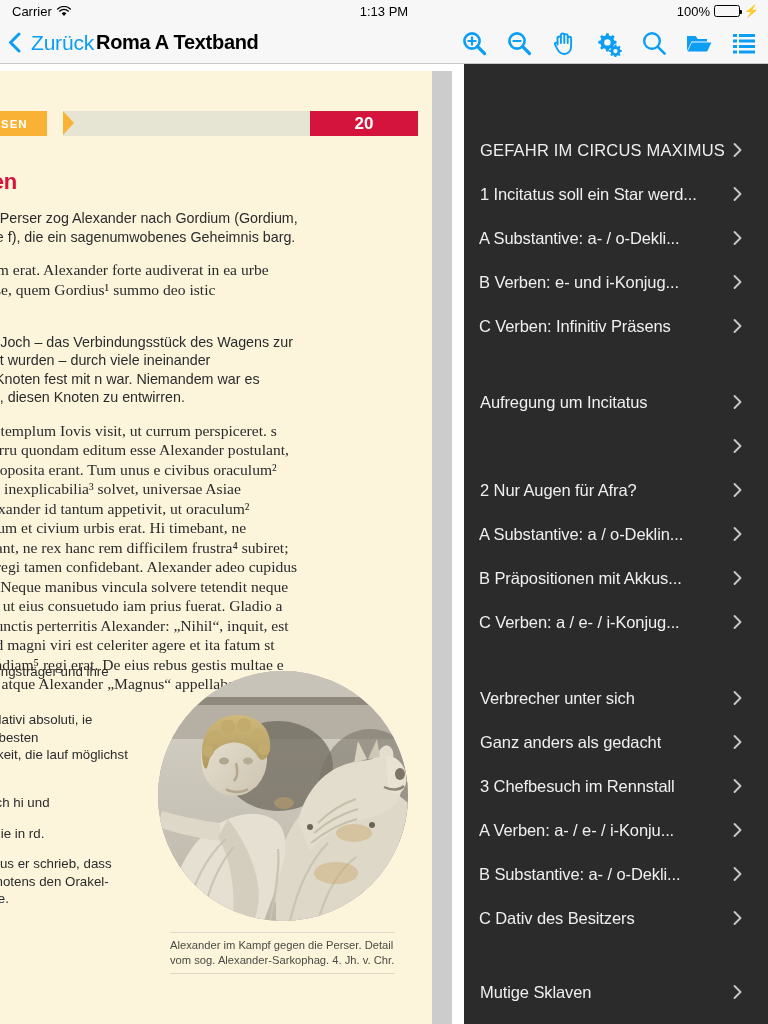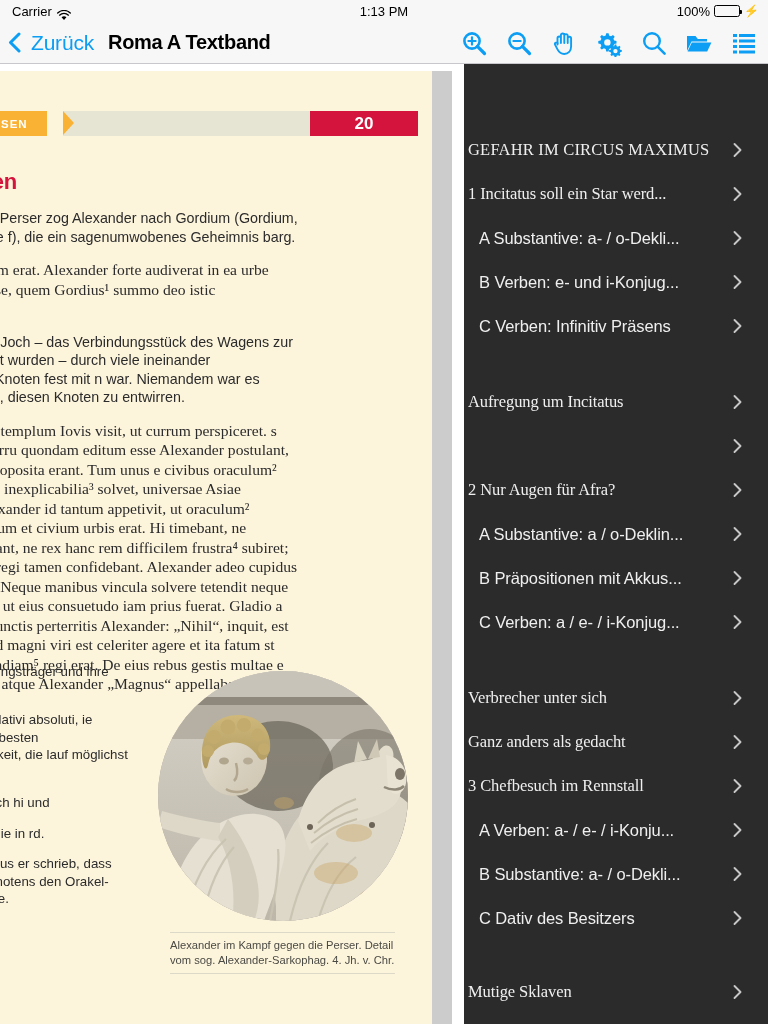--- a/index.html
+++ b/index.html
@@ -12,21 +12,21 @@
   }
 
   
   .statusbar {
     position: absolute; top: 0; left: 0;
     width: 768px; height: 22px;
     background: #f7f7f7;
     display: flex; align-items: center;
     font-size: 13px; color: #000;
   }
-  .sb-left { position: absolute; left: 12px; display: flex; align-items: flex-end; gap: 5px; }
+  .sb-left { position: absolute; left: 12px; display: flex; align-items: flex-start; gap: 5px; }
   .sb-center { position: absolute; left: 0; width: 768px; text-align: center; font-weight: 500; }
   .sb-right { position: absolute; right: 9px; display: flex; align-items: center; gap: 4px; }
   .wifi-icon { display: inline-block; width: 14px; height: 11px; position: relative; top: 1px; }
   .batt {
     width: 26px; height: 12px; border: 1px solid #000; border-radius: 2.5px;
     position: relative; padding: 1px;
   }
   .batt::after {
     content: ""; position: absolute; right: -3px; top: 3.5px;
     width: 2px; height: 4px; background: #000; border-radius: 0 1px 1px 0;
@@ -42,21 +42,21 @@
     border-bottom: 1px solid #c8c7cc;
     display: flex; align-items: center;
   }
   .back-btn {
     display: flex; align-items: center; gap: 10px;
     margin-left: 8px; cursor: pointer;
   }
   .chev-back { width: 13px; height: 21px; flex: none; }
   .back-label { color: #0b9ef4; font-size: 21px; letter-spacing: -0.2px; }
   .nav-title {
-    margin-left: 14px;
+    margin-left: 2px;
     font-size: 20px; font-weight: bold; color: #000;
     letter-spacing: -0.3px;
   }
   .nav-tools {
     position: absolute; right: 10px;
     display: flex; align-items: center; gap: 17px;
   }
   .tool { width: 28px; height: 28px; display: block; cursor: pointer; }
 
   
@@ -175,21 +175,21 @@
     display: flex; align-items: center;
     cursor: pointer;
   }
   .toc-label {
     color: #efefef;
     font-size: 16.5px;
     letter-spacing: -0.1px;
     white-space: nowrap;
     overflow: hidden;
   }
-  .toc-item.lvl0 .toc-label { padding-left: 4px; font-family: Liberation Serif, serif; }
+  .toc-item.lvl0 .toc-label { padding-left: 16px; }
   .toc-item.lvl1 .toc-label { padding-left: 15px; }
   .toc-item.caps .toc-label { font-size: 16.5px; letter-spacing: 0.2px; }
   .toc-chev {
     position: absolute; right: 26px; top: 50%;
     transform: translateY(-50%);
     width: 9px; height: 15px;
   }
 </style>
 </head>
 <body>

